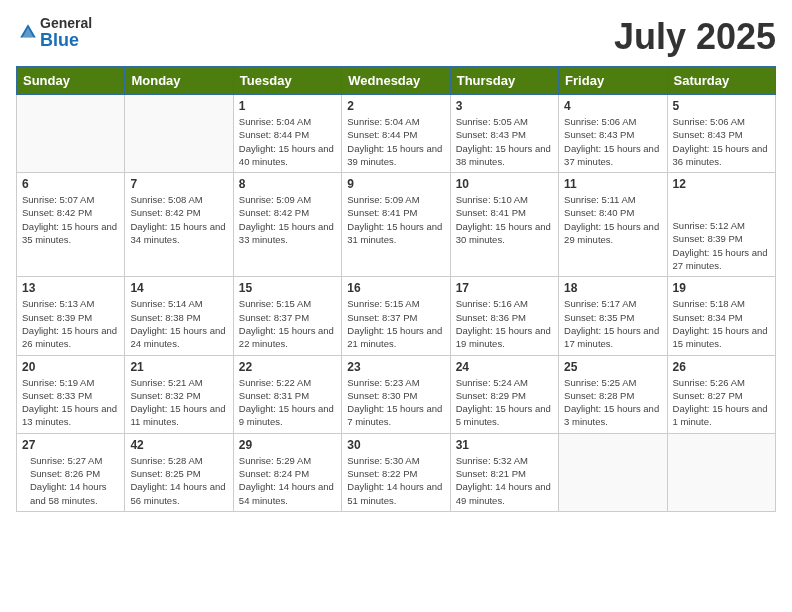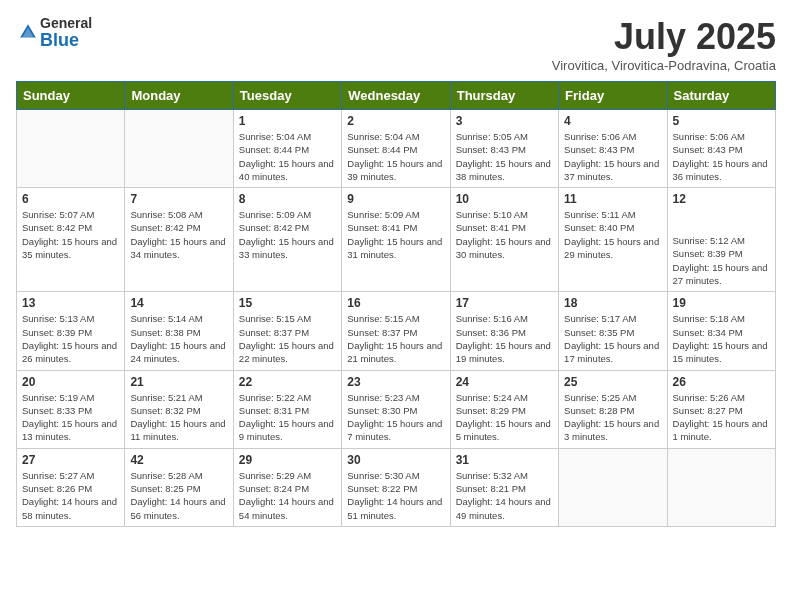--- a/index.html
+++ b/index.html
@@ -104,21 +104,20 @@
         <polygon points="18,10 28,28 8,28" fill="#fff" opacity="0.3"></polygon>
       </svg>
     </div>
     <div class="logo-text">
       <span class="logo-general">General</span>
       <span class="logo-blue">Blue</span>
     </div>
   </div>
   <div class="title-area">
     <div class="month-title">July 2025</div>
-    <div class="subtitle">Virovitica, Virovitica-Podravina, Croatia</div>
   </div>
 </div>
 
 <table class="calendar">
   <thead>
     <tr>
       <th>Sunday</th>
       <th>Monday</th>
       <th>Tuesday</th>
       <th>Wednesday</th>
@@ -290,21 +289,21 @@
         <td>
           <span class="day-number">26</span>
           <div class="day-info" style="white-space: pre-line;">Sunrise: 5:26 AM
 Sunset: 8:27 PM
 Daylight: 15 hours and 1 minute.</div>
         </td>
       </tr>
       <tr>
         <td>
           <span class="day-number">27</span>
-          <div class="day-info" style="white-space: pre-line;">Sunrise: 5:27 AM
+          <div class="day-info" style="white-space: pre-line; margin-left: 8px;">Sunrise: 5:27 AM
 Sunset: 8:26 PM
 Daylight: 14 hours and 58 minutes.</div>
         </td>
         <td>
           <span class="day-number">42</span>
           <div class="day-info" style="white-space: pre-line;">Sunrise: 5:28 AM
 Sunset: 8:25 PM
 Daylight: 14 hours and 56 minutes.</div>
         </td>
         <td>

